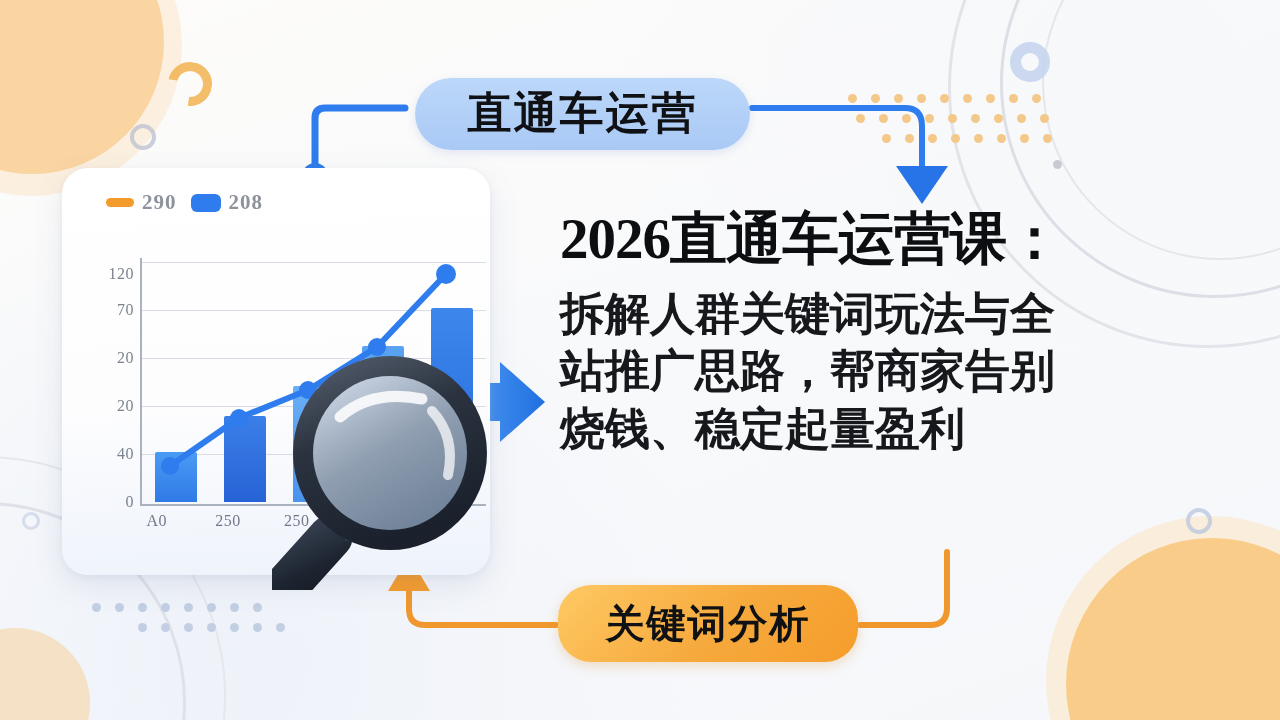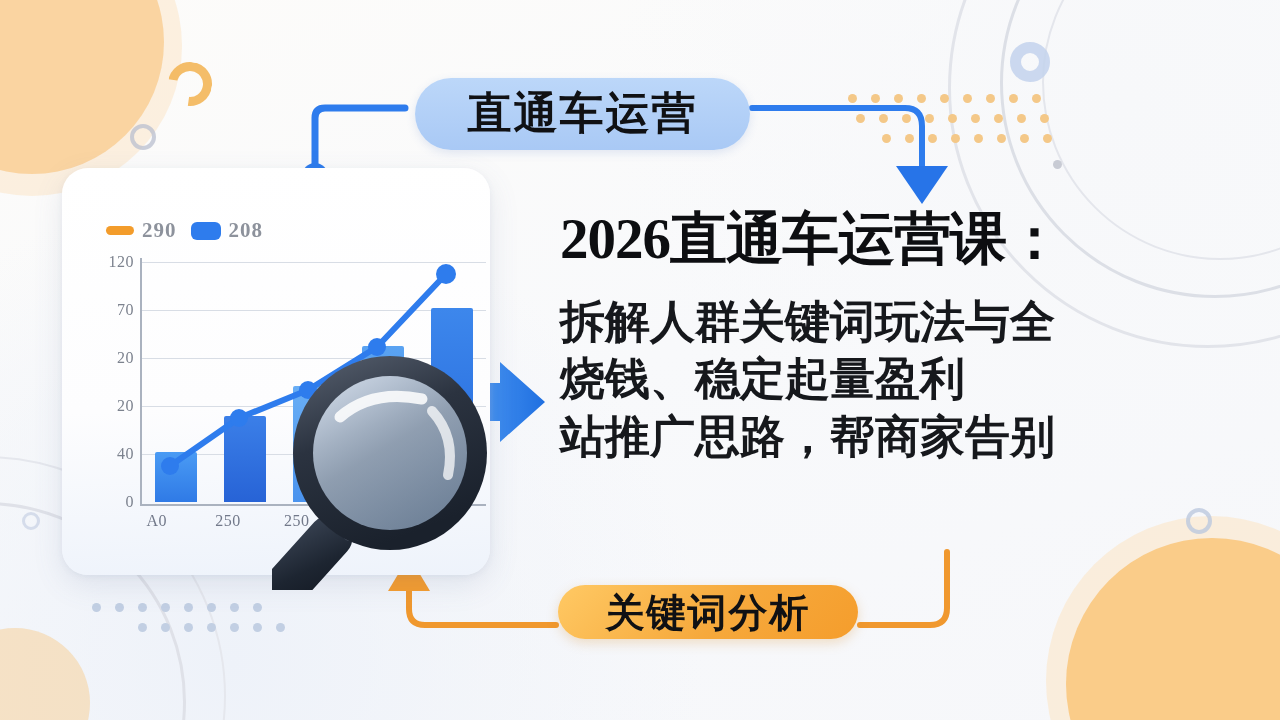--- a/index.html
+++ b/index.html
@@ -116,21 +116,21 @@
     box-shadow:0 3px 10px rgba(80,120,190,.16);
   }
   .pill-top span {
     font-size:44px; font-weight:700; color:#101114;
     letter-spacing:2px; line-height:1;
   }
 
   
   .pill-bottom {
     position:absolute; left:558px; top:585px;
-    width:300px; height:54px;
+    width:300px; height:77px;
     border-radius:33px;
     background:linear-gradient(135deg,#ffc964 0%,#f6a93c 55%,#f59d2c 100%);
     display:flex; align-items:center; justify-content:center;
     box-shadow:0 4px 12px rgba(215,140,40,.25);
   }
   .pill-bottom span {
     font-size:39px; font-weight:700; color:#101114;
     letter-spacing:2px; line-height:1;
   }
 
@@ -144,21 +144,21 @@
     overflow:hidden;
   }
   .card-head {
     position:absolute; left:26px; top:22px; right:16px;
     display:flex; align-items:center;
   }
   .card-title {
     font-size:33px; font-weight:700; color:#16181c;
     letter-spacing:1px; white-space:nowrap;
   }
-  .legend { display:flex; align-items:center; gap:14px; margin-left:18px;margin-top:28px; }
+  .legend { display:flex; align-items:center; gap:14px; margin-left:18px; }
   .legend-item { display:flex; align-items:center; gap:8px; }
   .lg-swatch-line { width:28px; height:9px; border-radius:5px; background:#f39c2b; }
   .lg-swatch-bar  { width:30px; height:18px; border-radius:6px; background:#2e7ced; }
   .lg-text { font-size:21px; font-weight:600; color:#8d929c; letter-spacing:1px; }
 
   .plot { position:absolute; left:34px; top:94px; width:376px; height:240px; }
   .ylabels {
     position:absolute; left:0; top:0; width:42px; height:240px;
   }
   .ylabels span {
@@ -191,21 +191,21 @@
   .linelayer { position:absolute; left:46px; top:0; width:330px; height:240px; }
 
   
   .headline {
     position:absolute; left:560px; top:208px; width:690px;
   }
   .h-main {
     font-size:57px; font-weight:800; color:#0d0e11;
     letter-spacing:-1px; line-height:1.08; white-space:nowrap;
   }
-  .h-body { margin-top:24px; }
+  .h-body { margin-top:16px; }
   .h-body .bl {
     font-size:45px; font-weight:800; color:#16181c;
     line-height:1.28; letter-spacing:0px; white-space:nowrap;
   }
 
   
   .magnifier { position:absolute; left:272px; top:345px; width:270px; height:245px; }
 </style>
 </head>
 <body>
@@ -353,21 +353,21 @@
         </div>
         <div class="legend-item">
           <span class="lg-swatch-bar"></span>
           <span class="lg-text">208</span>
         </div>
       </div>
     </div>
 
     <div class="plot">
       <div class="ylabels">
-        <span style="top:0px">120</span>
+        <span style="top:12px">120</span>
         <span style="top:48px">70</span>
         <span style="top:96px">20</span>
         <span style="top:144px">20</span>
         <span style="top:192px">40</span>
         <span style="top:240px">0</span>
       </div>
 
       <div class="grid">
         <div class="gl" style="top:0px"></div>
         <div class="gl" style="top:48px"></div>
@@ -414,22 +414,22 @@
     <circle cx="118" cy="108" r="97" fill="url(#gradRim)"></circle>
     <circle cx="118" cy="108" r="77" fill="url(#gradLens)"></circle>
     <path d="M68,72 Q100,44 150,54" fill="none" stroke="#ffffff" stroke-width="11" stroke-linecap="round" opacity=".85"></path>
     <path d="M160,66 Q184,92 176,130" fill="none" stroke="#ffffff" stroke-width="10" stroke-linecap="round" opacity=".72"></path>
   </svg>
 
   <div class="headline">
     <div class="h-main">2026直通车运营课：</div>
     <div class="h-body">
       <div class="bl">拆解人群关键词玩法与全</div>
+      <div class="bl">站推广思路，帮商家告别</div>
       <div class="bl">烧钱、稳定起量盈利</div>
-      <div class="bl">站推广思路，帮商家告别</div>
     </div>
   </div>
 
   <div class="pill-bottom">
     <span>关键词分析</span>
   </div>
 
 </div>
 
 </body></html>

